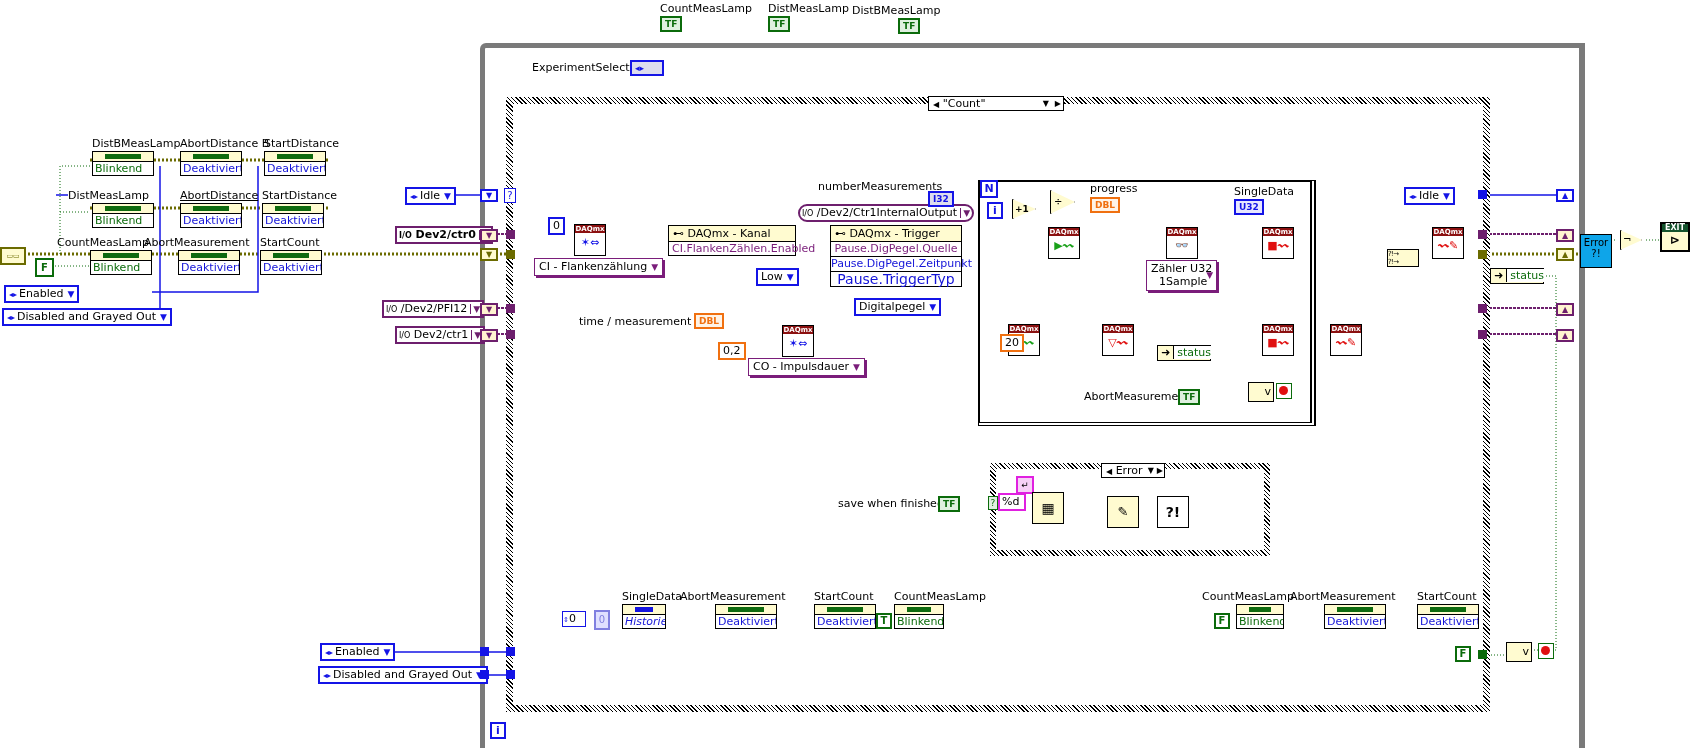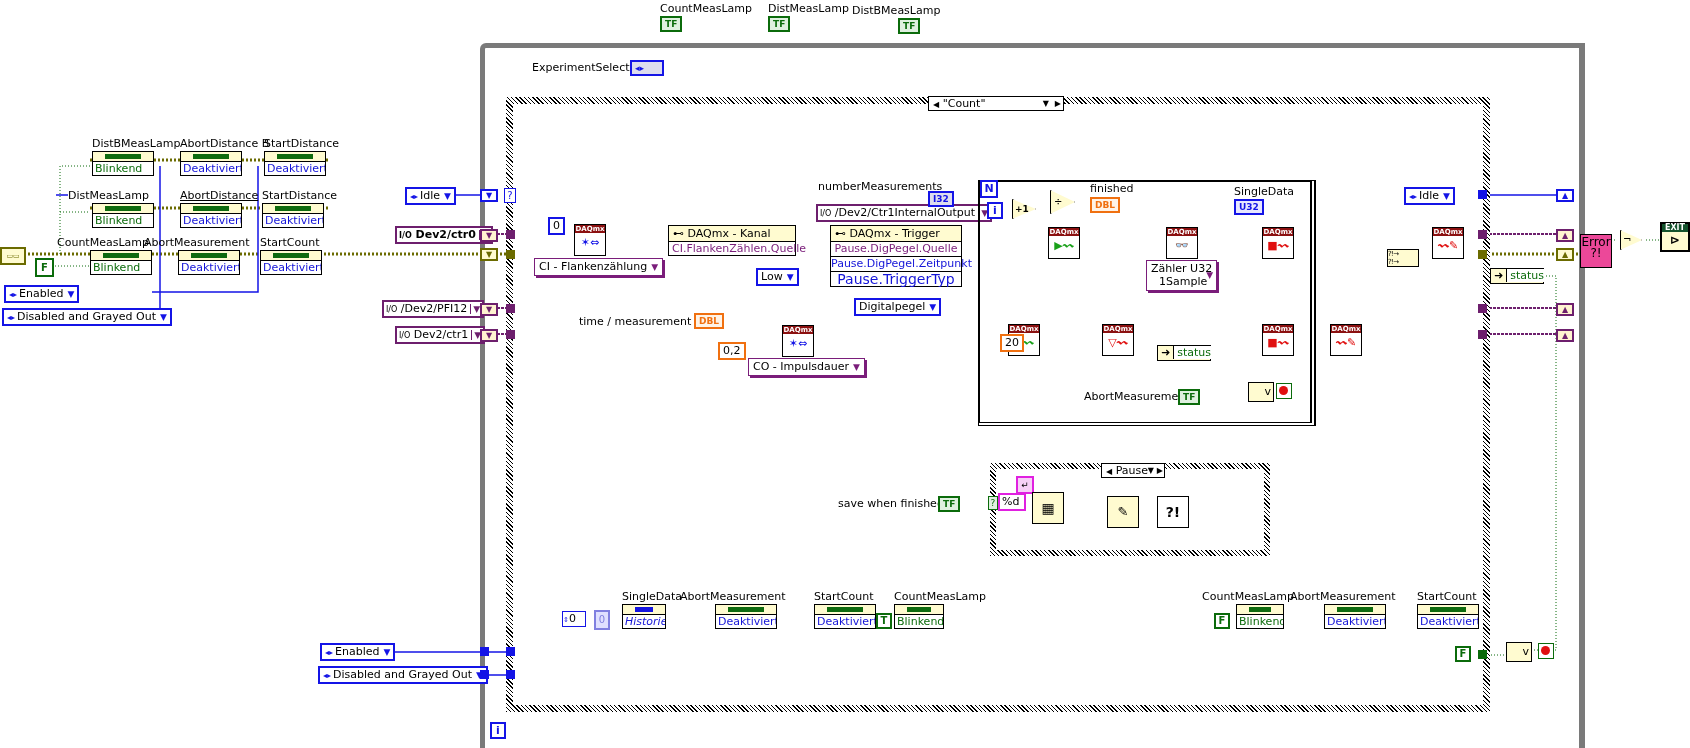--- a/index.html
+++ b/index.html
@@ -283,24 +283,24 @@
   <div class="ic" style="color:#1414e6;">✶⇔</div>
 </div>
 <div class="ring" style="left:534px;top:258px;">
   <span>CI - Flankenzählung</span><span class="arr">▼</span>
 </div>
 
 <div class="abs" style="left:668px;top:225px;width:126px;border:1px solid #000;background:#fff;">
   <div style="background:#fffbd0;height:15px;line-height:15px;border-bottom:1px solid #000;padding-left:4px;font-size:11px;">
     <span>⊷</span> <span>DAQmx - Kanal</span>
   </div>
-  <div class="p" style="height:13px;line-height:13px;padding-left:3px;font-size:11px;">CI.FlankenZählen.Quelle</div>
-</div>
-
-<div class="io" style="left:816px;top:204px;">
+  <div class="p" style="height:13px;line-height:13px;padding-left:3px;font-size:11px;">CI.FlankenZählen.Enabled</div>
+</div>
+
+<div class="io" style="left:798px;top:204px;border-radius:9px;">
   <span style="font-size:8px;">I/O</span> <span>/Dev2/Ctr1InternalOutput</span><span class="arr">▼</span>
 </div>
 
 <div class="abs" style="left:830px;top:225px;width:130px;border:1px solid #000;background:#fff;">
   <div style="background:#fffbd0;height:15px;line-height:15px;border-bottom:1px solid #000;padding-left:4px;font-size:11px;">
     <span>⊷</span> <span>DAQmx - Trigger</span>
   </div>
   <div class="p" style="height:14px;line-height:14px;text-align:center;border-bottom:1px solid #000;font-size:11px;">Pause.DigPegel.Quelle</div>
   <div class="b" style="height:14px;line-height:14px;text-align:center;border-bottom:1px solid #000;font-size:11px;">Pause.DigPegel.Zeitpunkt</div>
   <div class="b" style="height:14px;line-height:14px;text-align:center;font-size:14px;">Pause.TriggerTyp</div>
@@ -324,21 +324,21 @@
   <span>CO - Impulsdauer</span><span class="arr">▼</span>
 </div>
 
 <div class="abs" style="left:978px;top:180px;width:330px;height:240px;border:2px solid #000;border-right:6px double #000;border-bottom:4px double #000;"></div>
 <div class="abs" style="left:980px;top:180px;width:14px;height:14px;border:2px solid #1414e6;color:#1414e6;font-weight:bold;font-size:11px;line-height:14px;text-align:center;background:#fff;">N</div>
 <div class="abs" style="left:987px;top:202px;width:12px;height:13px;border:2px solid #1414e6;color:#1414e6;font-weight:bold;font-size:11px;line-height:13px;text-align:center;background:#fff;">i</div>
 <div class="lbl" style="left:818px;top:181px;">numberMeasurements</div>
 <div class="term i32" style="left:928px;top:191px;">I32</div>
 <div class="abs" style="left:1012px;top:199px;width:20px;height:18px;background:#fffbd0;border:1px solid #000;clip-path:polygon(0 0,100% 50%,0 100%);font-size:9px;line-height:18px;padding-left:2px;font-weight:bold;">+1</div>
 <div class="abs" style="left:1050px;top:190px;width:20px;height:22px;background:#fffbd0;border:1px solid #000;clip-path:polygon(0 0,100% 50%,0 100%);font-size:10px;line-height:22px;padding-left:3px;">÷</div>
-<div class="lbl" style="left:1090px;top:183px;">finished</div>
+<div class="lbl" style="left:1090px;top:183px;">progress</div>
 <div class="term dbl" style="left:1090px;top:197px;">DBL</div>
 
 <div class="lbl" style="left:1234px;top:186px;">SingleData</div>
 <div class="term u32" style="left:1234px;top:199px;">U32</div>
 
 <div class="daq" style="left:1048px;top:227px;">
   <div class="t">DAQmx</div>
   <div class="ic" style="color:#19a019;">▶〰</div>
 </div>
 <div class="daq" style="left:1008px;top:324px;">
@@ -399,21 +399,21 @@
 <div class="fnode" style="left:1490px;top:268px;width:52px;height:14px;line-height:14px;">
   <span style="padding:0 3px;border-right:1px solid #000;">➜</span><span class="g" style="padding-left:3px;background:#fff;">status</span>
 </div>
 
 <div class="lbl" style="left:838px;top:498px;">save when finished?</div>
 <div class="term tf" style="left:938px;top:496px;">TF</div>
 <div class="frame-seq" style="left:990px;top:463px;width:280px;height:93px;"></div>
 <div class="abs" style="left:996px;top:469px;width:268px;height:81px;background:#fff;"></div>
 <div class="casesel" style="left:1101px;top:463px;width:54px;">
   <span style="font-size:8px;">◀</span>
-  <span>Pause</span>
+  <span>Error</span>
   <span style="position:absolute;right:10px;font-size:8px;">▼</span>
   <span style="position:absolute;right:1px;font-size:8px;">▶</span>
 </div>
 <div class="abs" style="left:988px;top:496px;width:8px;height:12px;border:1px solid #0b6b0b;background:#dff0df;font-size:9px;line-height:12px;text-align:center;color:#0b6b0b;">?</div>
 <div class="abs" style="left:1016px;top:476px;width:14px;height:14px;border:2px solid #e020e0;background:#f7d0f7;font-size:9px;line-height:14px;text-align:center;">↵</div>
 <div class="abs" style="left:998px;top:493px;width:22px;height:14px;border:2px solid #e020e0;background:#fff;font-size:11px;line-height:14px;padding-left:2px;">%d</div>
 <div class="fnode" style="left:1032px;top:492px;width:30px;height:30px;font-size:14px;text-align:center;line-height:30px;">
   <span>▦</span>
 </div>
 <div class="fnode" style="left:1107px;top:496px;width:30px;height:30px;font-size:13px;text-align:center;line-height:30px;">
@@ -496,20 +496,20 @@
 </div>
 
 <div class="bool" style="left:1455px;top:646px;width:12px;height:12px;line-height:12px;">F</div>
 <div class="fnode" style="left:1506px;top:642px;width:22px;height:18px;text-align:right;line-height:18px;padding-right:2px;">
   <span>v</span>
 </div>
 <div class="abs" style="left:1538px;top:643px;width:14px;height:14px;border:1px solid #0b6b0b;background:#fff;">
   <div style="width:9px;height:9px;border-radius:50%;background:#e01010;margin:2px;"></div>
 </div>
 
-<div class="abs" style="left:1580px;top:234px;width:30px;height:30px;border:1px solid #000;background:#ec4899;font-size:12px;text-align:center;line-height:11px;padding-top:2px;">
+<div class="abs" style="left:1580px;top:234px;width:30px;height:30px;border:1px solid #000;background:#0ea5e9;font-size:10px;text-align:center;line-height:11px;padding-top:2px;">
   <span>Error ?!</span>
 </div>
 <div class="abs" style="left:1620px;top:230px;width:18px;height:18px;background:#fffbd0;border:1px solid #000;clip-path:polygon(0 0,100% 50%,0 100%);font-size:10px;line-height:18px;padding-left:2px;">¬</div>
 <div class="abs" style="left:1660px;top:222px;width:26px;height:26px;border:2px solid #000;background:#fffbd0;font-size:8px;font-weight:bold;text-align:center;">
   <div style="background:#14532d;color:#fff;line-height:8px;">EXIT</div>
   <div style="font-size:12px;line-height:16px;">⊳</div>
 </div>
 
 </body></html>

